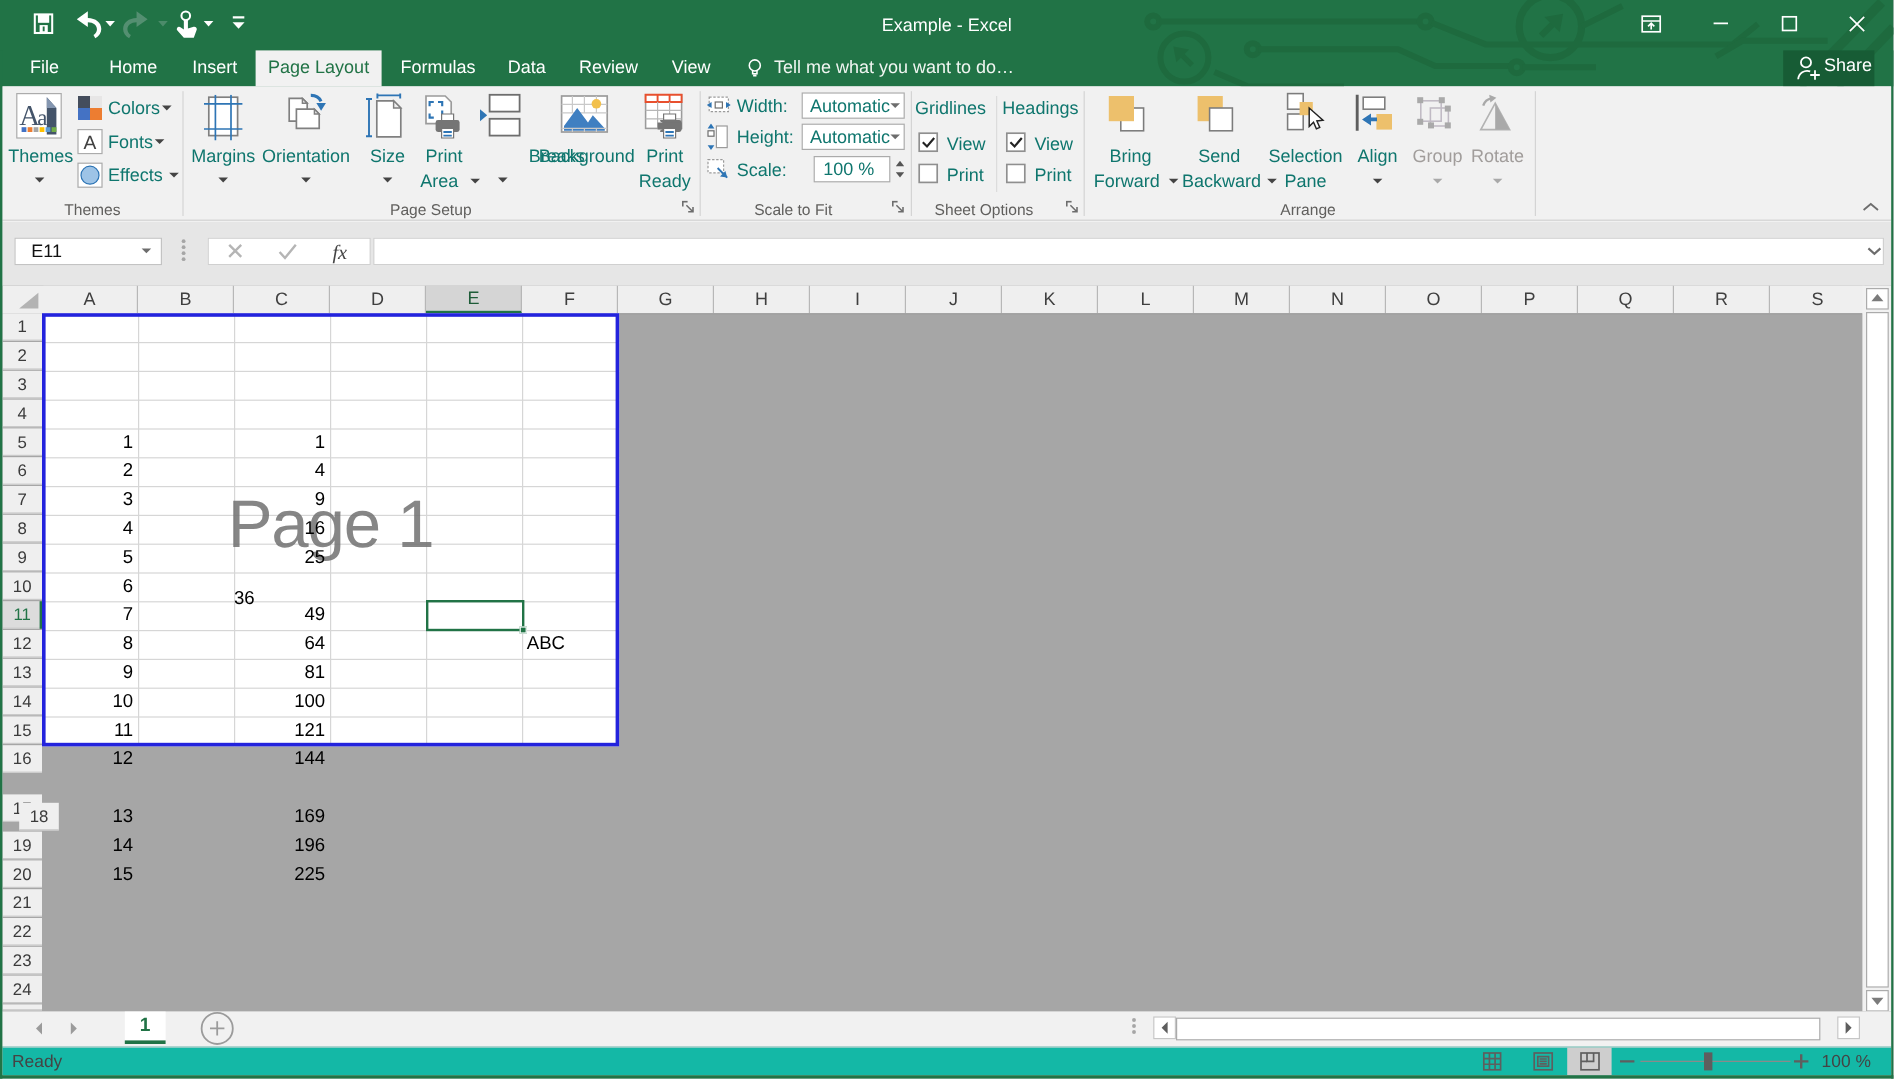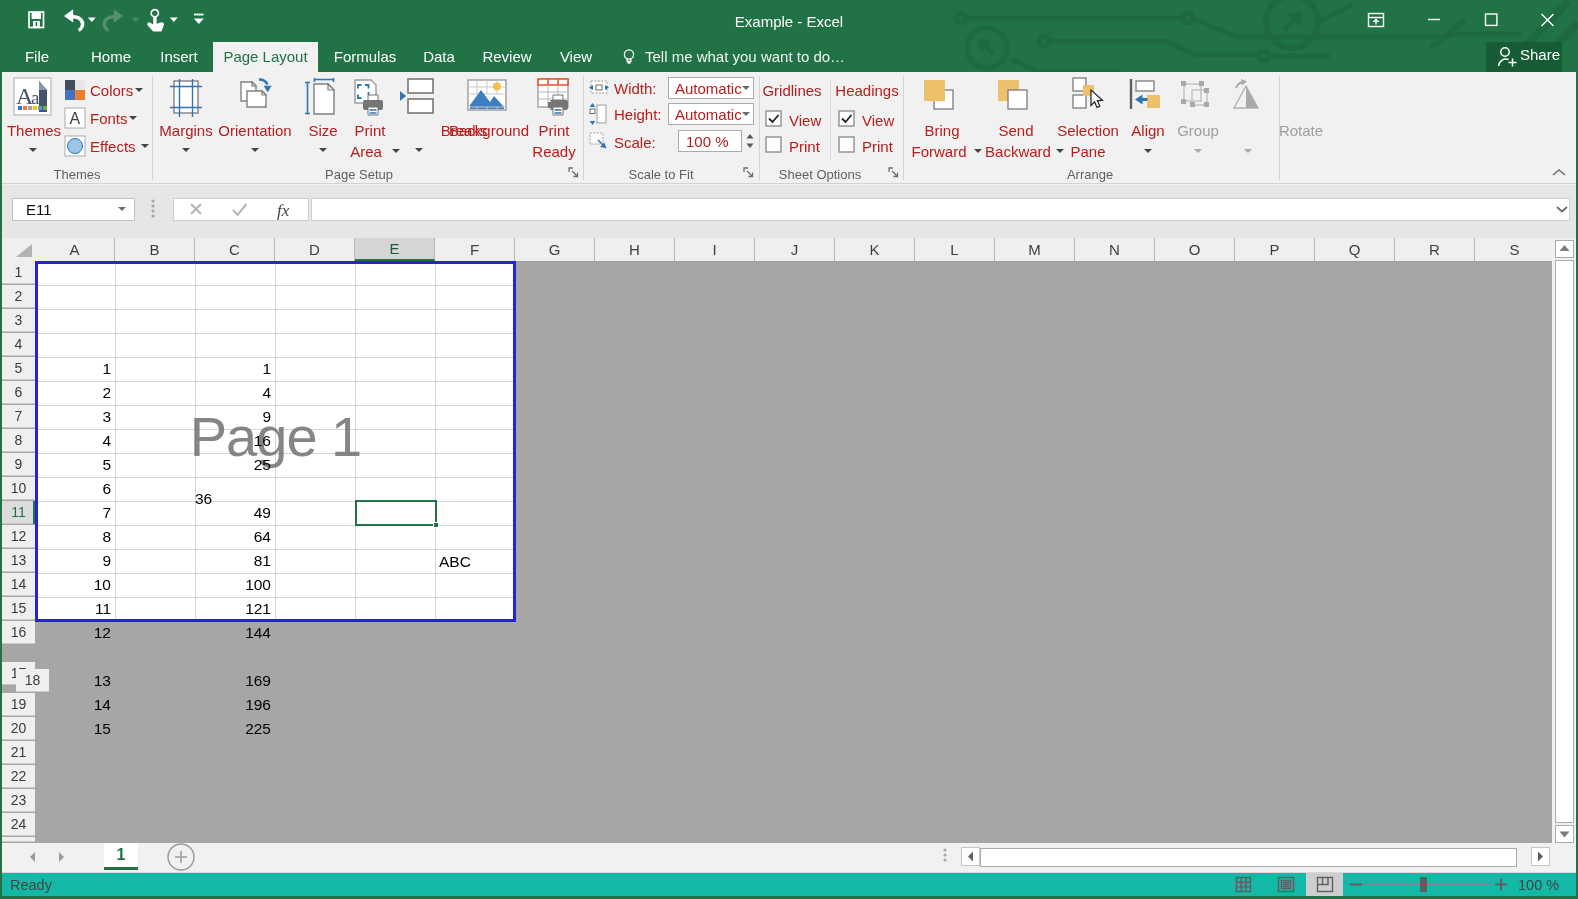--- a/index.html
+++ b/index.html
@@ -8,21 +8,21 @@
   .abs { position:absolute; }
   
   #titlebar { position:absolute; left:0; top:0; width:1578px; height:72px; background:#217346; overflow:hidden; }
   #tabrow { position:absolute; left:0; top:42px; width:1578px; height:30px; }
   .tab { position:absolute; top:0; height:30px; color:#fff; font-size:15px; line-height:30px; text-align:center; }
   #tab-active { background:#f1f1f1; color:#217346; }
   
   #ribbon { position:absolute; left:2px; top:72px; width:1574px; height:112px; background:#f1f1f1; border-bottom:1px solid #d2d2d2; }
   .rsep { position:absolute; top:4px; height:104px; width:1px; background:#d4d4d4; }
   .glabel { position:absolute; top:94px; height:18px; font-size:13px; color:#605f5d; text-align:center; line-height:18px; white-space:nowrap; }
-  .rlabel { position:absolute; font-size:15px; color:#b91c1c; text-align:center; white-space:nowrap; }
+  .rlabel { position:absolute; font-size:15px; color:#0f766e; text-align:center; white-space:nowrap; }
   .gray { color:#a19d9b !important; }
   .darr { position:absolute; width:0; height:0; border-left:4px solid transparent; border-right:4px solid transparent; border-top:4px solid #444; }
   .launcher { position:absolute; width:12px; height:12px; }
   
   #fbar { position:absolute; left:2px; top:185px; width:1574px; height:53px; background:#e6e6e6; }
   .wbox { position:absolute; background:#fff; border:1px solid #c3c3c3; }
   
   #grid { position:absolute; left:2px; top:238px; width:1574px; height:605px; background:#a6a6a6; overflow:hidden; }
   .colhead { position:absolute; top:0; height:23px; background:#efefef; font-size:15px; color:#3f3f3f; text-align:center; line-height:23px; border-right:1px solid #b7b7b7; }
   .rowhead { position:absolute; left:0; width:33px; background:#efefef; font-size:14px; color:#3b3b3b; text-align:center; border-bottom:1px solid #c9c9c9; }
@@ -374,21 +374,21 @@
     </g>
   </svg>
   <div class="rlabel gray" style="left:1166px;top:50px;width:60px;">Group</div>
   <div class="darr" style="left:1192px;top:77px;border-top-color:#a9a9a9;"></div>
   <svg width="40" height="40" style="position:absolute;left:1226px;top:6px">
     <path d="M18 8 L30 30 H6 z" fill="none" stroke="#b3b3b3" stroke-width="1.4"></path>
     <path d="M18 8 L30 30 H18 z" fill="#a9a9a9"></path>
     <path d="M8 10 a9 9 0 0 1 7 -6" fill="none" stroke="#a9a9a9" stroke-width="2"></path>
     <path d="M13 1 l6 2.5 -5 4 z" fill="#a9a9a9"></path>
   </svg>
-  <div class="rlabel gray" style="left:1269px;top:50px;width:60px;">Rotate</div>
+  <div class="rlabel gray" style="left:1216px;top:50px;width:60px;">Rotate</div>
   <div class="darr" style="left:1242px;top:77px;border-top-color:#a9a9a9;"></div>
   <div class="glabel" style="left:1031px;width:114px;">Arrange</div>
   <div class="rsep" style="left:1277px;"></div>
   <svg width="16" height="12" style="position:absolute;left:1549px;top:95px">
     <path d="M2 8 l6 -5 6 5" fill="none" stroke="#6d6d6d" stroke-width="1.5"></path>
   </svg>
 </div>
 <div id="fbar">
   <div class="wbox" style="left:10px;top:13px;width:123px;height:23px;"></div>
   <div class="abs" style="left:24px;top:16px;font-size:15px;color:#111;">E11</div>
@@ -515,21 +515,21 @@
   <div class="cellv" style="left:33px;top:359px;width:76px;text-align:right;">11</div>
   <div class="cellv" style="left:193px;top:359px;width:76px;text-align:right;">121</div>
   <div class="cellv" style="left:33px;top:383px;width:76px;text-align:right;">12</div>
   <div class="cellv" style="left:193px;top:383px;width:76px;text-align:right;">144</div>
   <div class="cellv" style="left:33px;top:431px;width:76px;text-align:right;">13</div>
   <div class="cellv" style="left:193px;top:431px;width:76px;text-align:right;">169</div>
   <div class="cellv" style="left:33px;top:455px;width:76px;text-align:right;">14</div>
   <div class="cellv" style="left:193px;top:455px;width:76px;text-align:right;">196</div>
   <div class="cellv" style="left:33px;top:479px;width:76px;text-align:right;">15</div>
   <div class="cellv" style="left:193px;top:479px;width:76px;text-align:right;">225</div>
-  <div class="cellv" style="left:437px;top:287px;margin-top:25px;">ABC</div>
+  <div class="cellv" style="left:437px;top:287px;">ABC</div>
 
   <div class="abs" style="left:33px;top:23px;width:481px;height:361px;border:3px solid #2323dd;"></div>
 
   <div class="abs" style="left:353px;top:262px;width:82px;height:26px;border:2px solid #217346;"></div>
   <div class="abs" style="left:431px;top:284px;width:6px;height:6px;background:#217346;border:1px solid #fff;"></div>
 
   <div class="abs" style="left:1550px;top:0;width:24px;height:605px;background:#f1f1f1;"></div>
   <div class="wbox" style="left:1553px;top:2px;width:19px;height:18px;border-color:#ababab;"></div>
   <svg width="19" height="18" style="position:absolute;left:1553px;top:2px">
       <path d="M9.5 5 l5 6 h-10 z" fill="#7b7b7b"></path>

